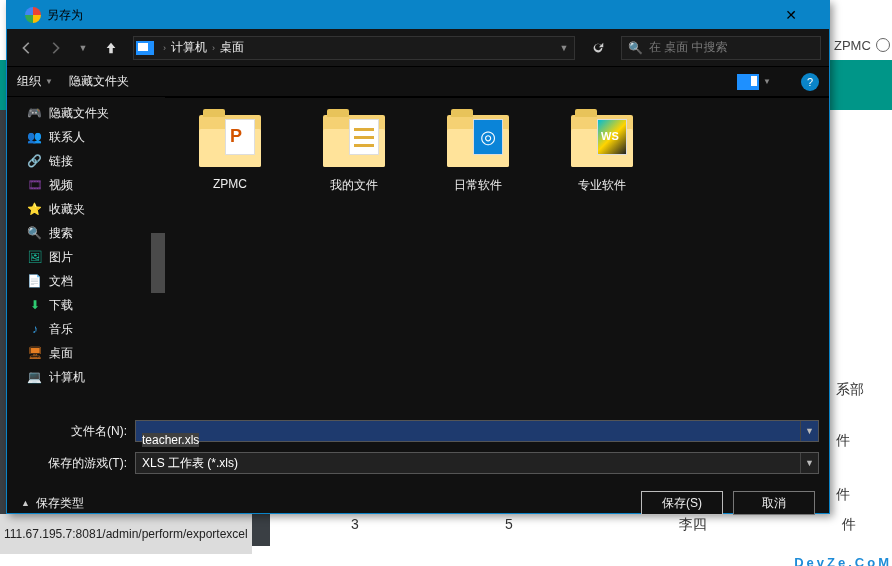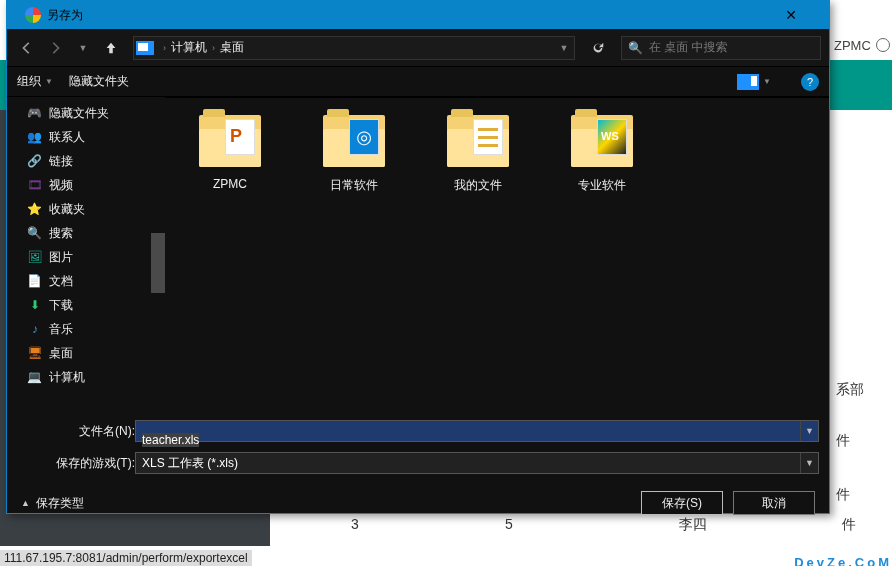--- a/index.html
+++ b/index.html
@@ -5,21 +5,21 @@
   * { box-sizing: border-box; margin: 0; padding: 0; font-family: "Microsoft YaHei", Arial, sans-serif; }
   html, body { width: 892px; height: 566px; overflow: hidden; background: #fff; }
   .bg { position: relative; width: 892px; height: 566px; background: #fff; }
   .bg-topbar { position: absolute; top: 60px; left: 0; right: 0; height: 50px; background: #009688; }
   .bg-zpmc { position: absolute; top: 38px; left: 834px; color: #444; font-size: 13px; }
   .bg-zpmc-icon { position: absolute; top: 38px; left: 876px; width: 14px; height: 14px; border: 1px solid #666; border-radius: 50%; }
   .bg-cell { position: absolute; left: 0; right: 0; font-size: 14px; color: #333; }
   .bg-cell span { display: inline-block; text-align: center; }
   .bg-watermark { position: absolute; bottom: -4px; right: 0; font-size: 26px; font-family: "SimSun", serif; letter-spacing: 6px; color: #1E8CD8; font-weight: bold; pointer-events: none; }
   .bg-watermark .sub { font-size: 13px; letter-spacing: 3px; display: block; text-align: right; color: #1E8CD8; }
-  .bg-statusurl { position: absolute; bottom: 0; left: 0; background: #dcdcdc; color: #222; font-size: 12px; padding: 1px 4px; max-width: 265px; white-space: nowrap; overflow: hidden; }
+  .bg-statusurl { position: absolute; bottom: 12px; left: 0; background: #dcdcdc; color: #222; font-size: 12px; padding: 13px 4px; max-width: 265px; white-space: nowrap; overflow: hidden; }
   .bg-left-strip { position: absolute; left: 0; top: 110px; bottom: 20px; width: 270px; background: #3a3f44; }
 
   
   .dialog { position: absolute; top: 0; left: 6px; width: 824px; height: 514px; background: #111; border: 1px solid #0a84c8; color: #ddd; font-size: 12px; box-shadow: 3px 3px 8px rgba(0,0,0,.4); }
   .titlebar { height: 28px; background: #0a84c8; display: flex; align-items: center; padding: 0 18px; color: #000; }
   .title-icon { width: 16px; height: 16px; border-radius: 50%; background: conic-gradient(#ea4335 0 90deg,#fbbc05 90deg 180deg,#34a853 180deg 270deg,#4285f4 270deg 360deg); margin-right: 6px; }
   .title-text { flex: 1; font-size: 12px; color: #000; }
   .title-close { width: 40px; text-align: center; font-size: 14px; color: #000; cursor: default; }
 
   .navrow { height: 38px; background: #151515; display: flex; align-items: center; padding: 0 8px; gap: 4px; border-bottom: 1px solid #000; }
@@ -66,21 +66,21 @@
   .badge.blue::after { content: "◎"; color: #fff; font-size: 18px; }
   .badge.docs { background: #fff; }
   .badge.docs::before, .badge.docs::after { content: ""; position: absolute; left: 4px; right: 4px; height: 3px; background: #e0ad3a; }
   .badge.docs::before { top: 8px; }
   .badge.docs::after { top: 16px; box-shadow: 0 8px 0 #e0ad3a; }
   .badge.apps { background: linear-gradient(135deg,#00bcd4,#ffd400,#222); position: absolute; }
   .badge.apps::after { content: "WS"; position: absolute; left: 3px; top: 10px; color: #fff; font-weight: bold; font-size: 11px; }
 
   .fields { padding: 10px 10px 0 10px; }
   .field-row { display: flex; align-items: center; height: 28px; margin-bottom: 4px; }
-  .field-label { width: 118px; text-align: right; color: #eee; font-size: 12px; }
+  .field-label { width: 118px; text-align: right; color: #eee; padding-right: 8px; font-size: 12px; }
   .field-input { flex: 1; height: 22px; background: #222; border: 1px solid #555; color: #fff; font-size: 12px; padding: 0 6px; display: flex; align-items: center; position: relative; }
   .field-input.sel { background: #1e3a6e; }
   .field-input.sel .sel-span { background: #404040; margin-top: 18px; }
   .field-drop { position: absolute; right: 0; top: 0; bottom: 0; width: 18px; display: flex; align-items: center; justify-content: center; color: #bbb; font-size: 9px; border-left: 1px solid #444; }
 
   .footer { display: flex; align-items: center; height: 44px; padding: 0 14px; }
   .hide-folders { display: flex; align-items: center; gap: 6px; color: #eee; font-size: 12px; }
   .chevup { font-size: 9px; color: #ccc; }
   .btn { width: 82px; height: 24px; border: 1px solid #777; background: #111; color: #eee; font-size: 12px; display: flex; align-items: center; justify-content: center; margin-left: 10px; }
   .btn.save { border: 1px solid #bbb; }
@@ -230,31 +230,31 @@
                 <div class="folder-back"></div>
                 <div class="folder-front"></div>
                 <div class="badge ppt"></div>
               </div>
               <div>ZPMC</div>
             </div>
             <div class="file">
               <div class="folder-icon">
                 <div class="folder-back"></div>
                 <div class="folder-front"></div>
+                <div class="badge docs"></div>
+              </div>
+              <div>我的文件</div>
+            </div>
+            <div class="file">
+              <div class="folder-icon">
+                <div class="folder-back"></div>
+                <div class="folder-front"></div>
                 <div class="badge blue"></div>
               </div>
               <div>日常软件</div>
-            </div>
-            <div class="file">
-              <div class="folder-icon">
-                <div class="folder-back"></div>
-                <div class="folder-front"></div>
-                <div class="badge docs"></div>
-              </div>
-              <div>我的文件</div>
             </div>
             <div class="file">
               <div class="folder-icon">
                 <div class="folder-back"></div>
                 <div class="folder-front"></div>
                 <div class="badge apps"></div>
               </div>
               <div>专业软件</div>
             </div>
           </div>

